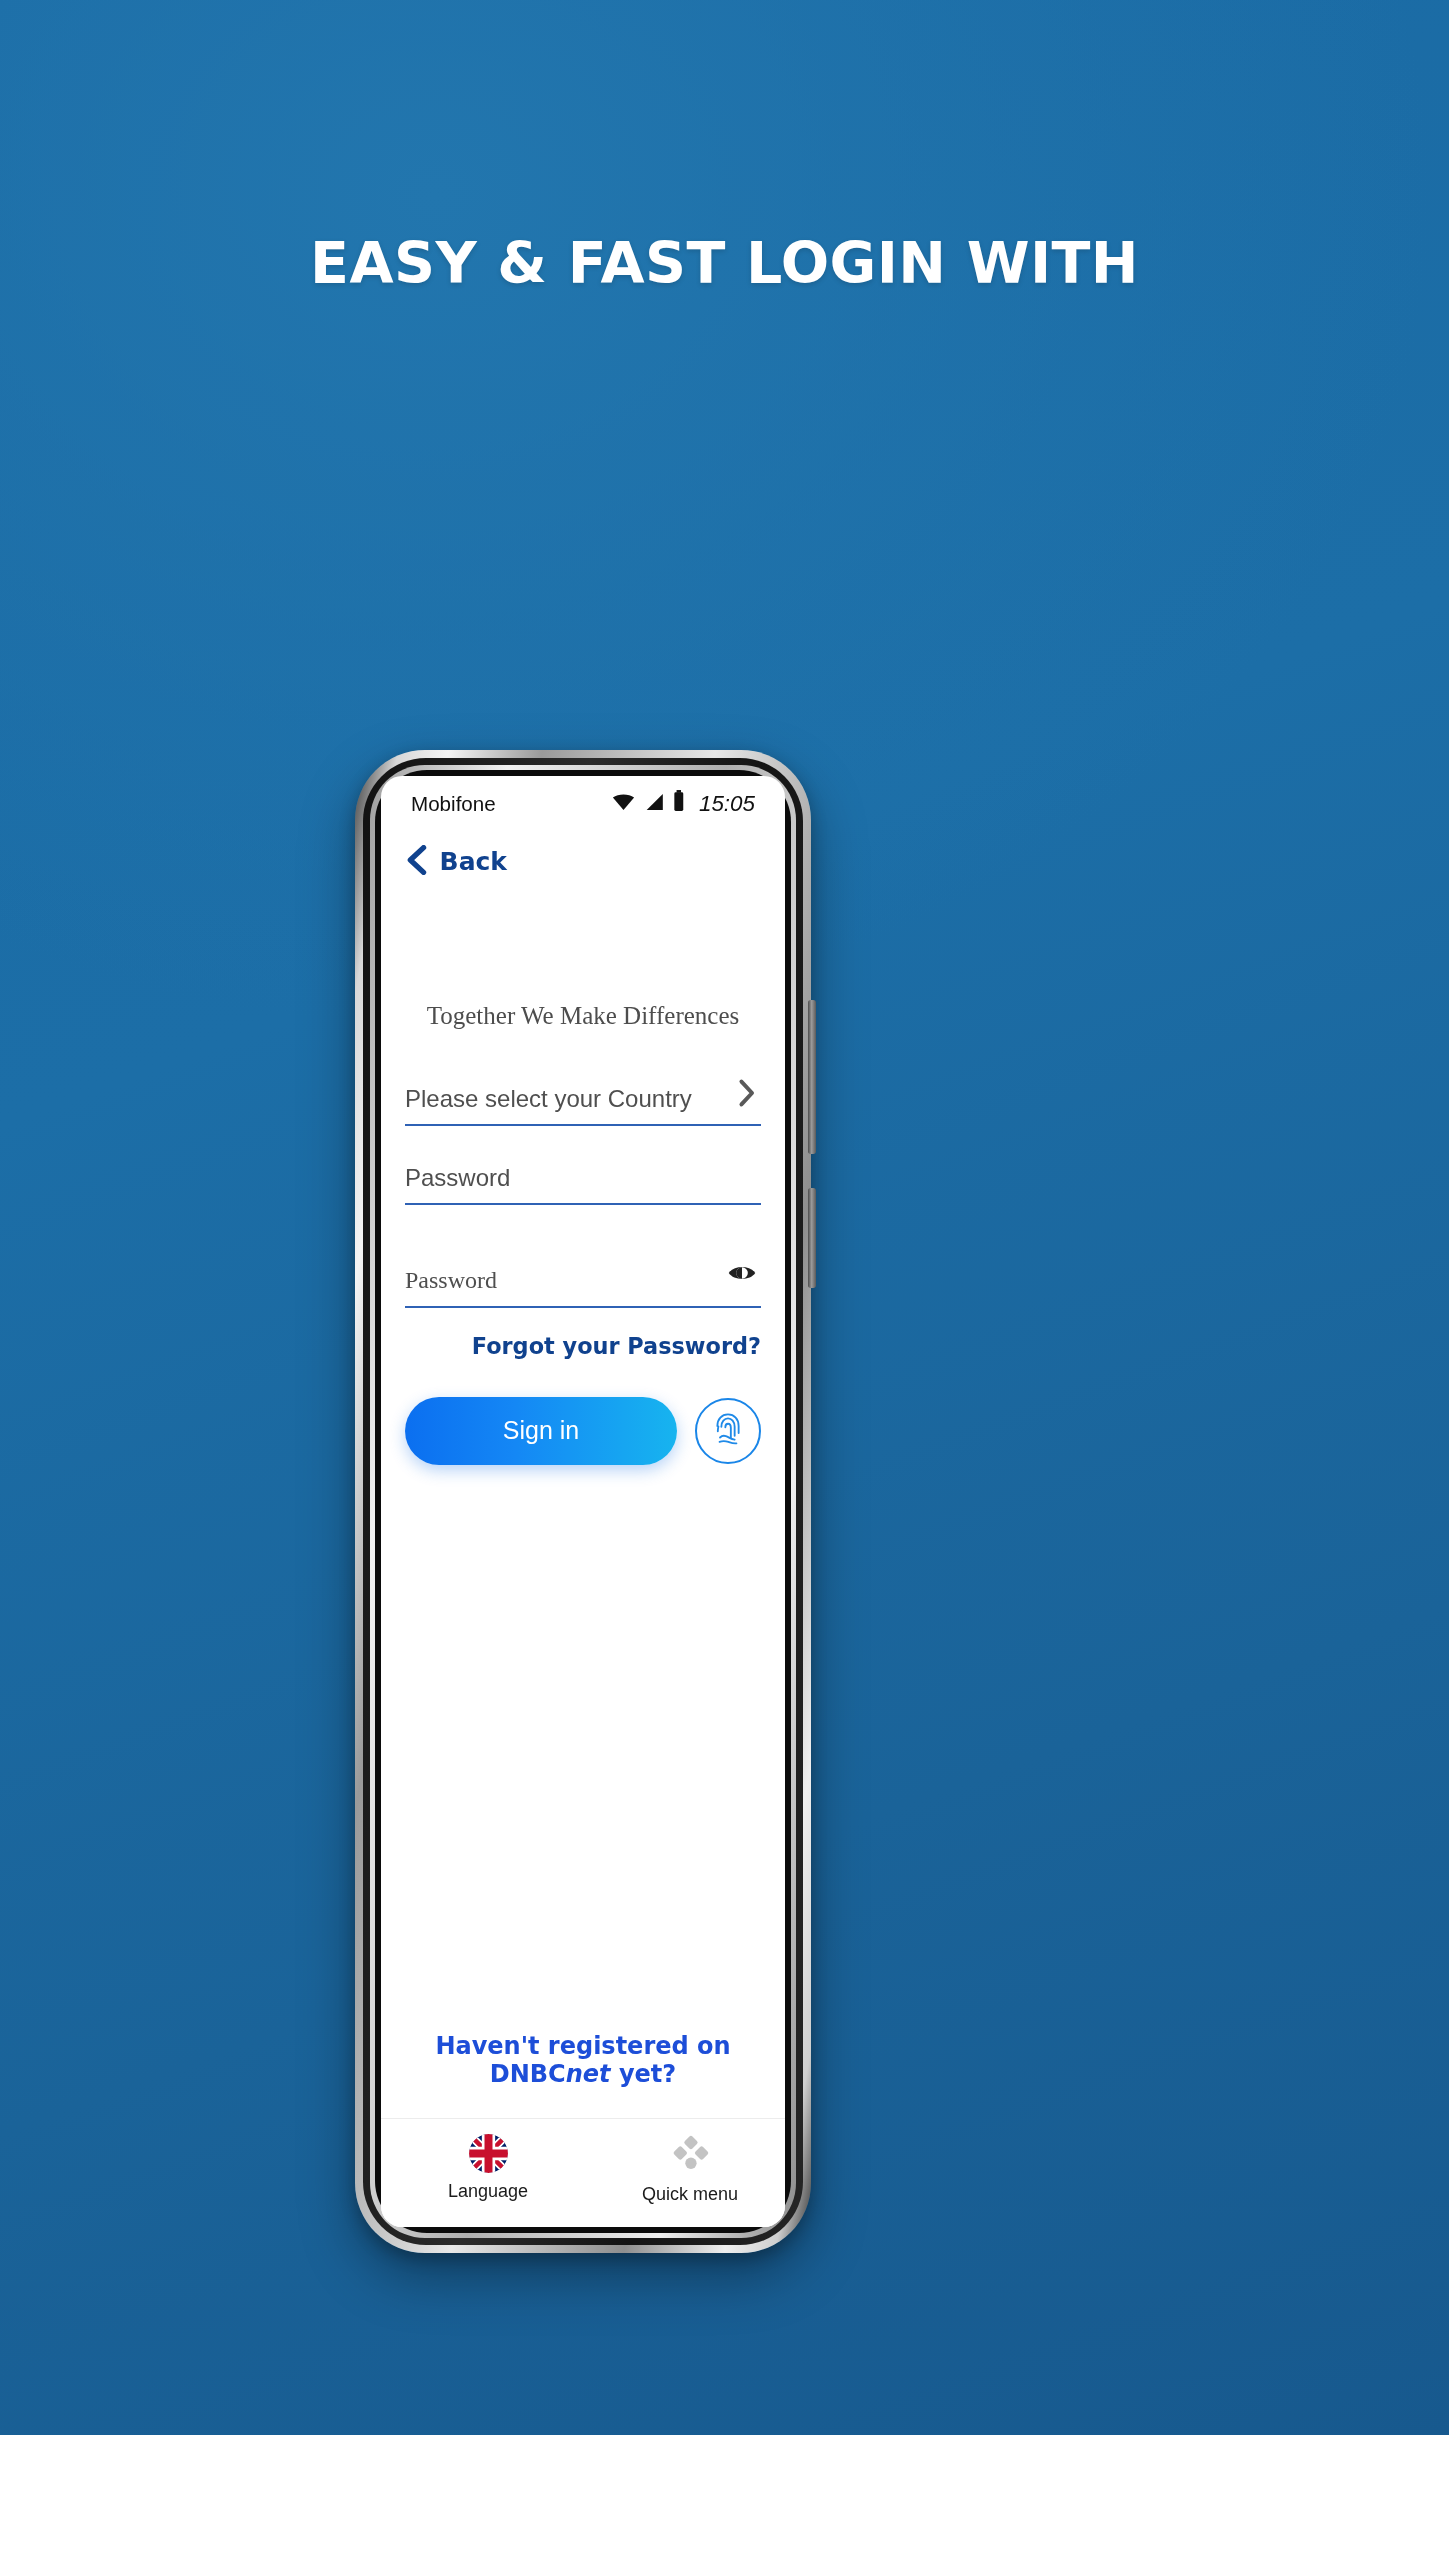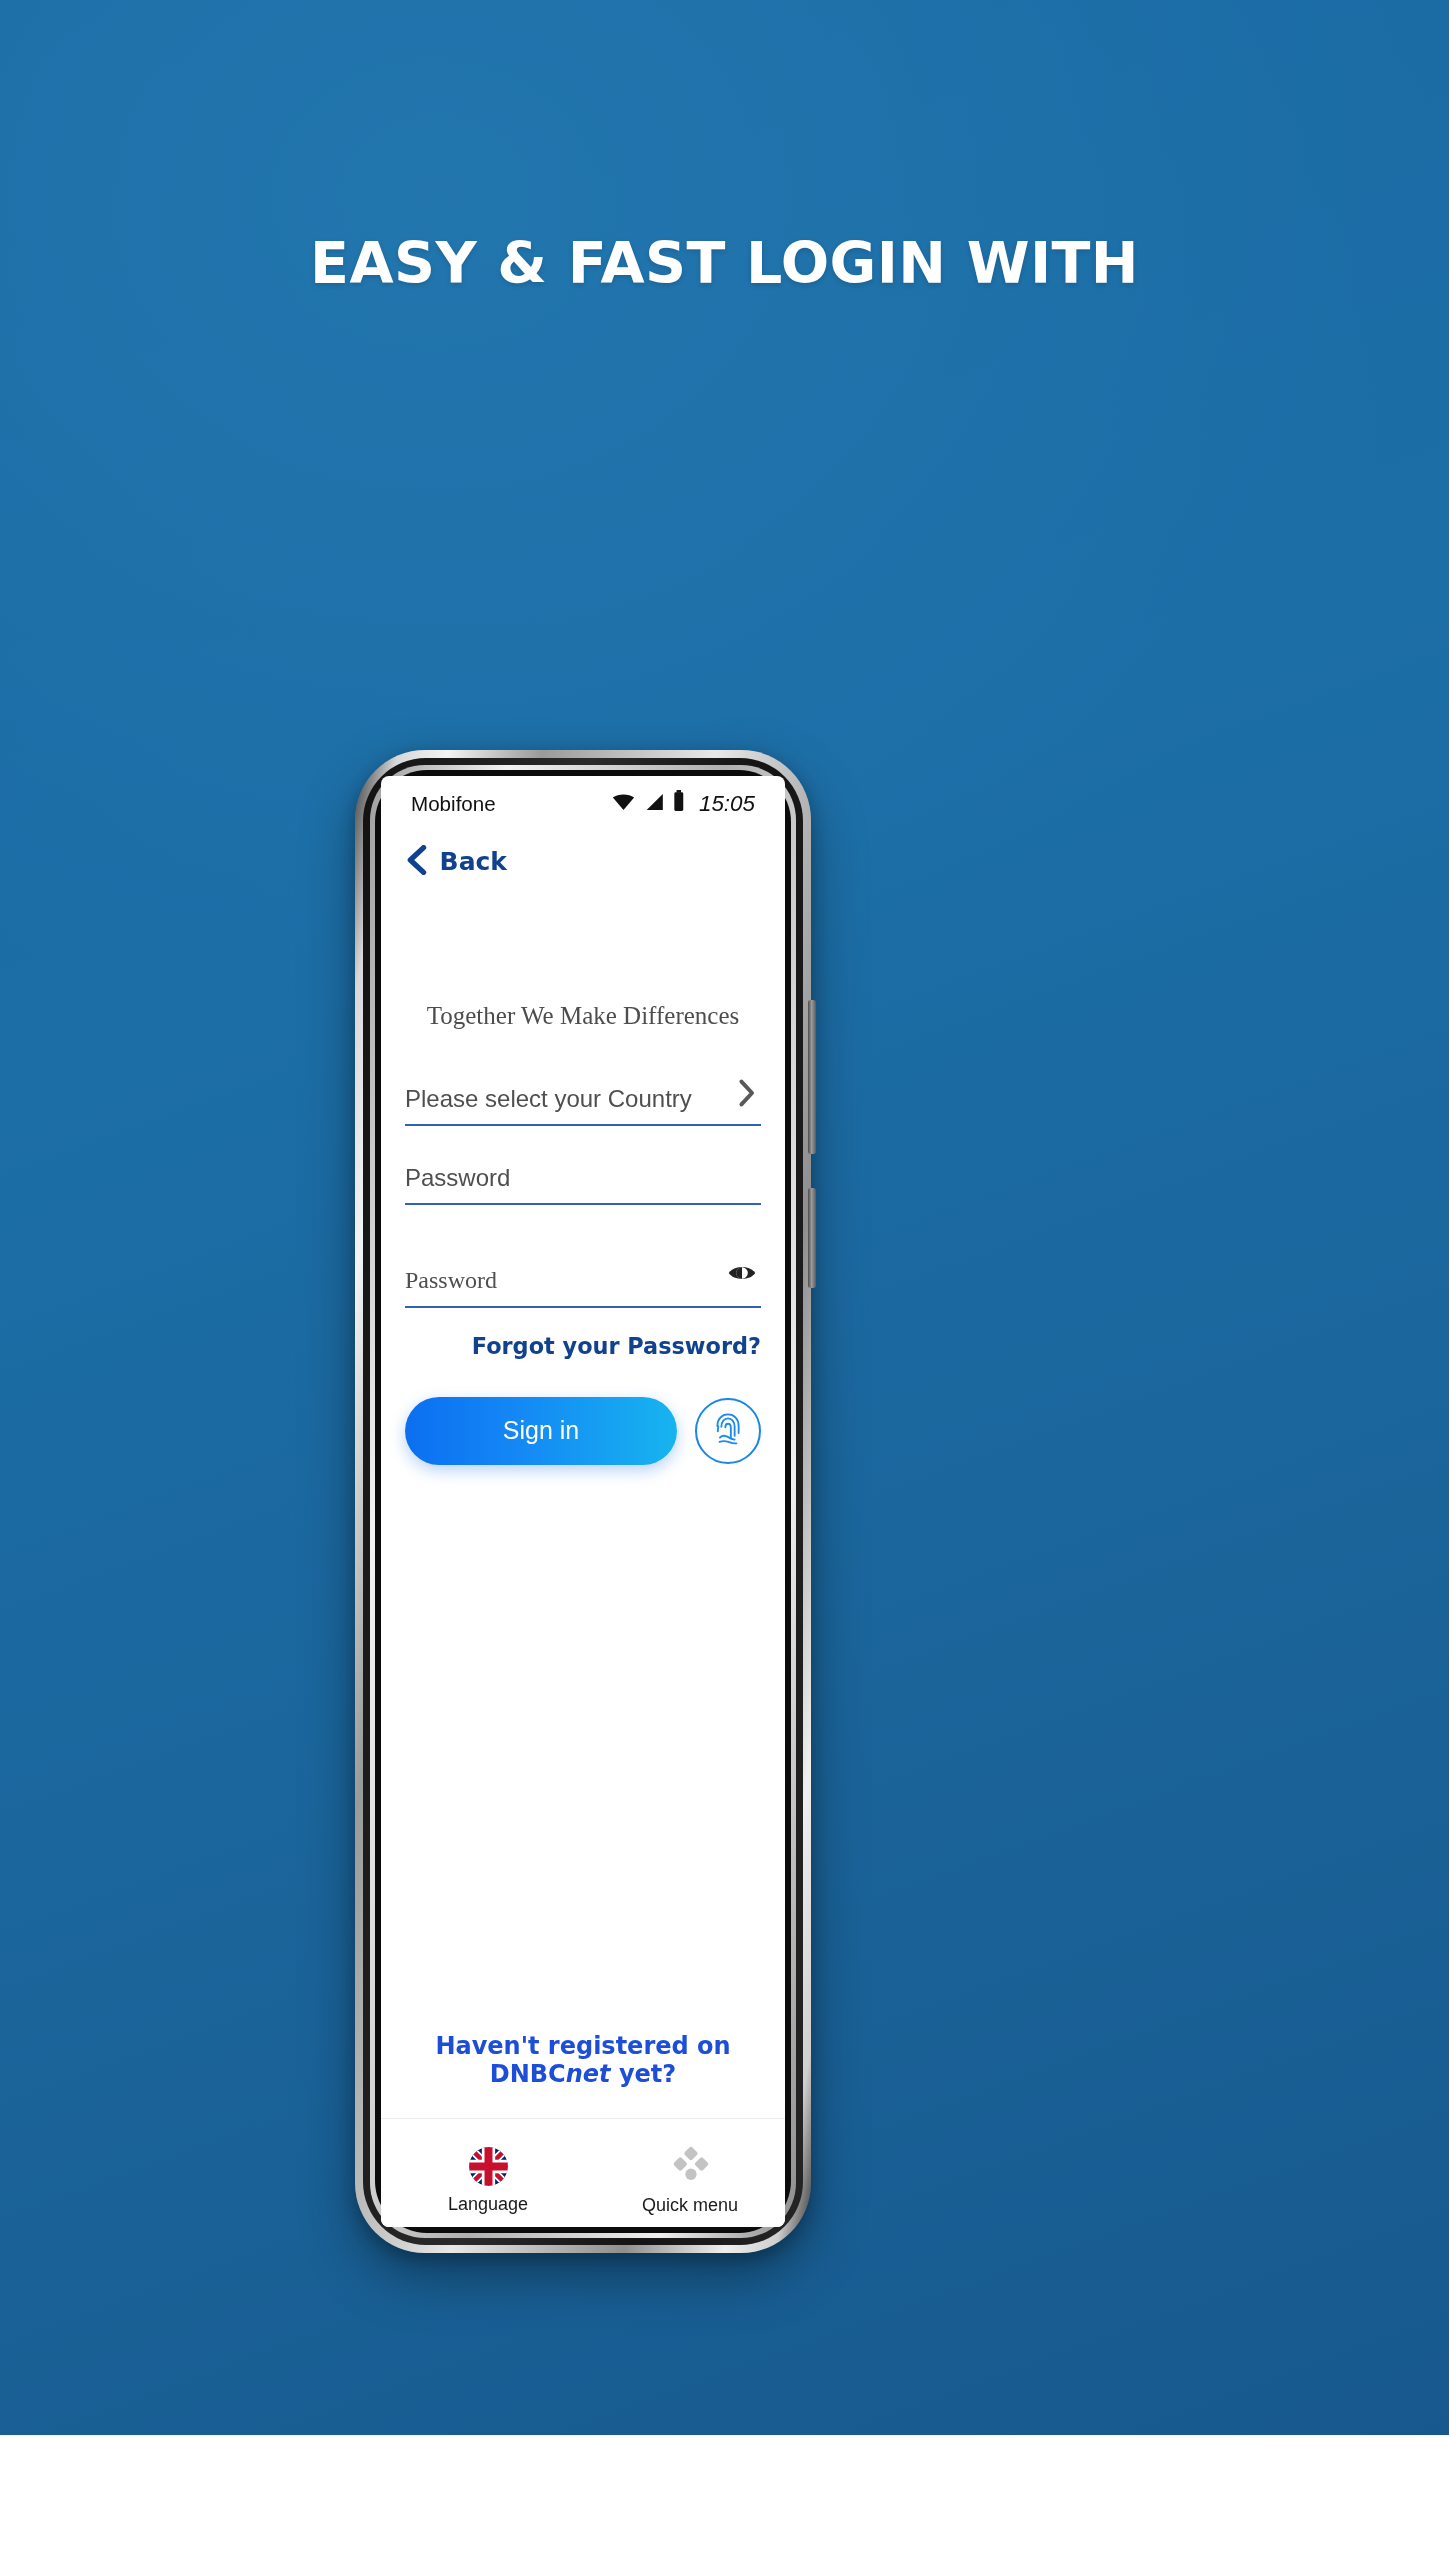--- a/index.html
+++ b/index.html
@@ -61,21 +61,21 @@
   .phone-black2 {
     position:absolute; left:19.7px; top:19.7px; right:19.7px; bottom:19.7px;
     border-radius:52px;
     background:#0b0b0b;
   }
 
   
   .screen {
     position:absolute;
     left:26px; top:26px; right:26px; bottom:26px;
-    border-radius:8px;
+    border-radius:21px;
     background:#ffffff;
     overflow:hidden;
     display:flex;
     flex-direction:column;
   }
 
   
   .side-btn {
     position:absolute;
     right:-4.5px;
@@ -203,21 +203,21 @@
   .bottomnav {
     flex:0 0 auto;
     height:109px;
     border-top:1.3px solid #ececec;
     background:#ffffff;
     display:flex;
   }
   .navitem {
     flex:1 1 0;
     display:flex; flex-direction:column;
-    align-items:center; justify-content:center;
+    align-items:center; justify-content:flex-start;
     padding-top:15px;
     gap:8px;
     padding-left:12px;
   }
   .navitem .nlabel {
     font-size:18px;
     color:#1b1b1b;
   }
 
   .flag-circle {

